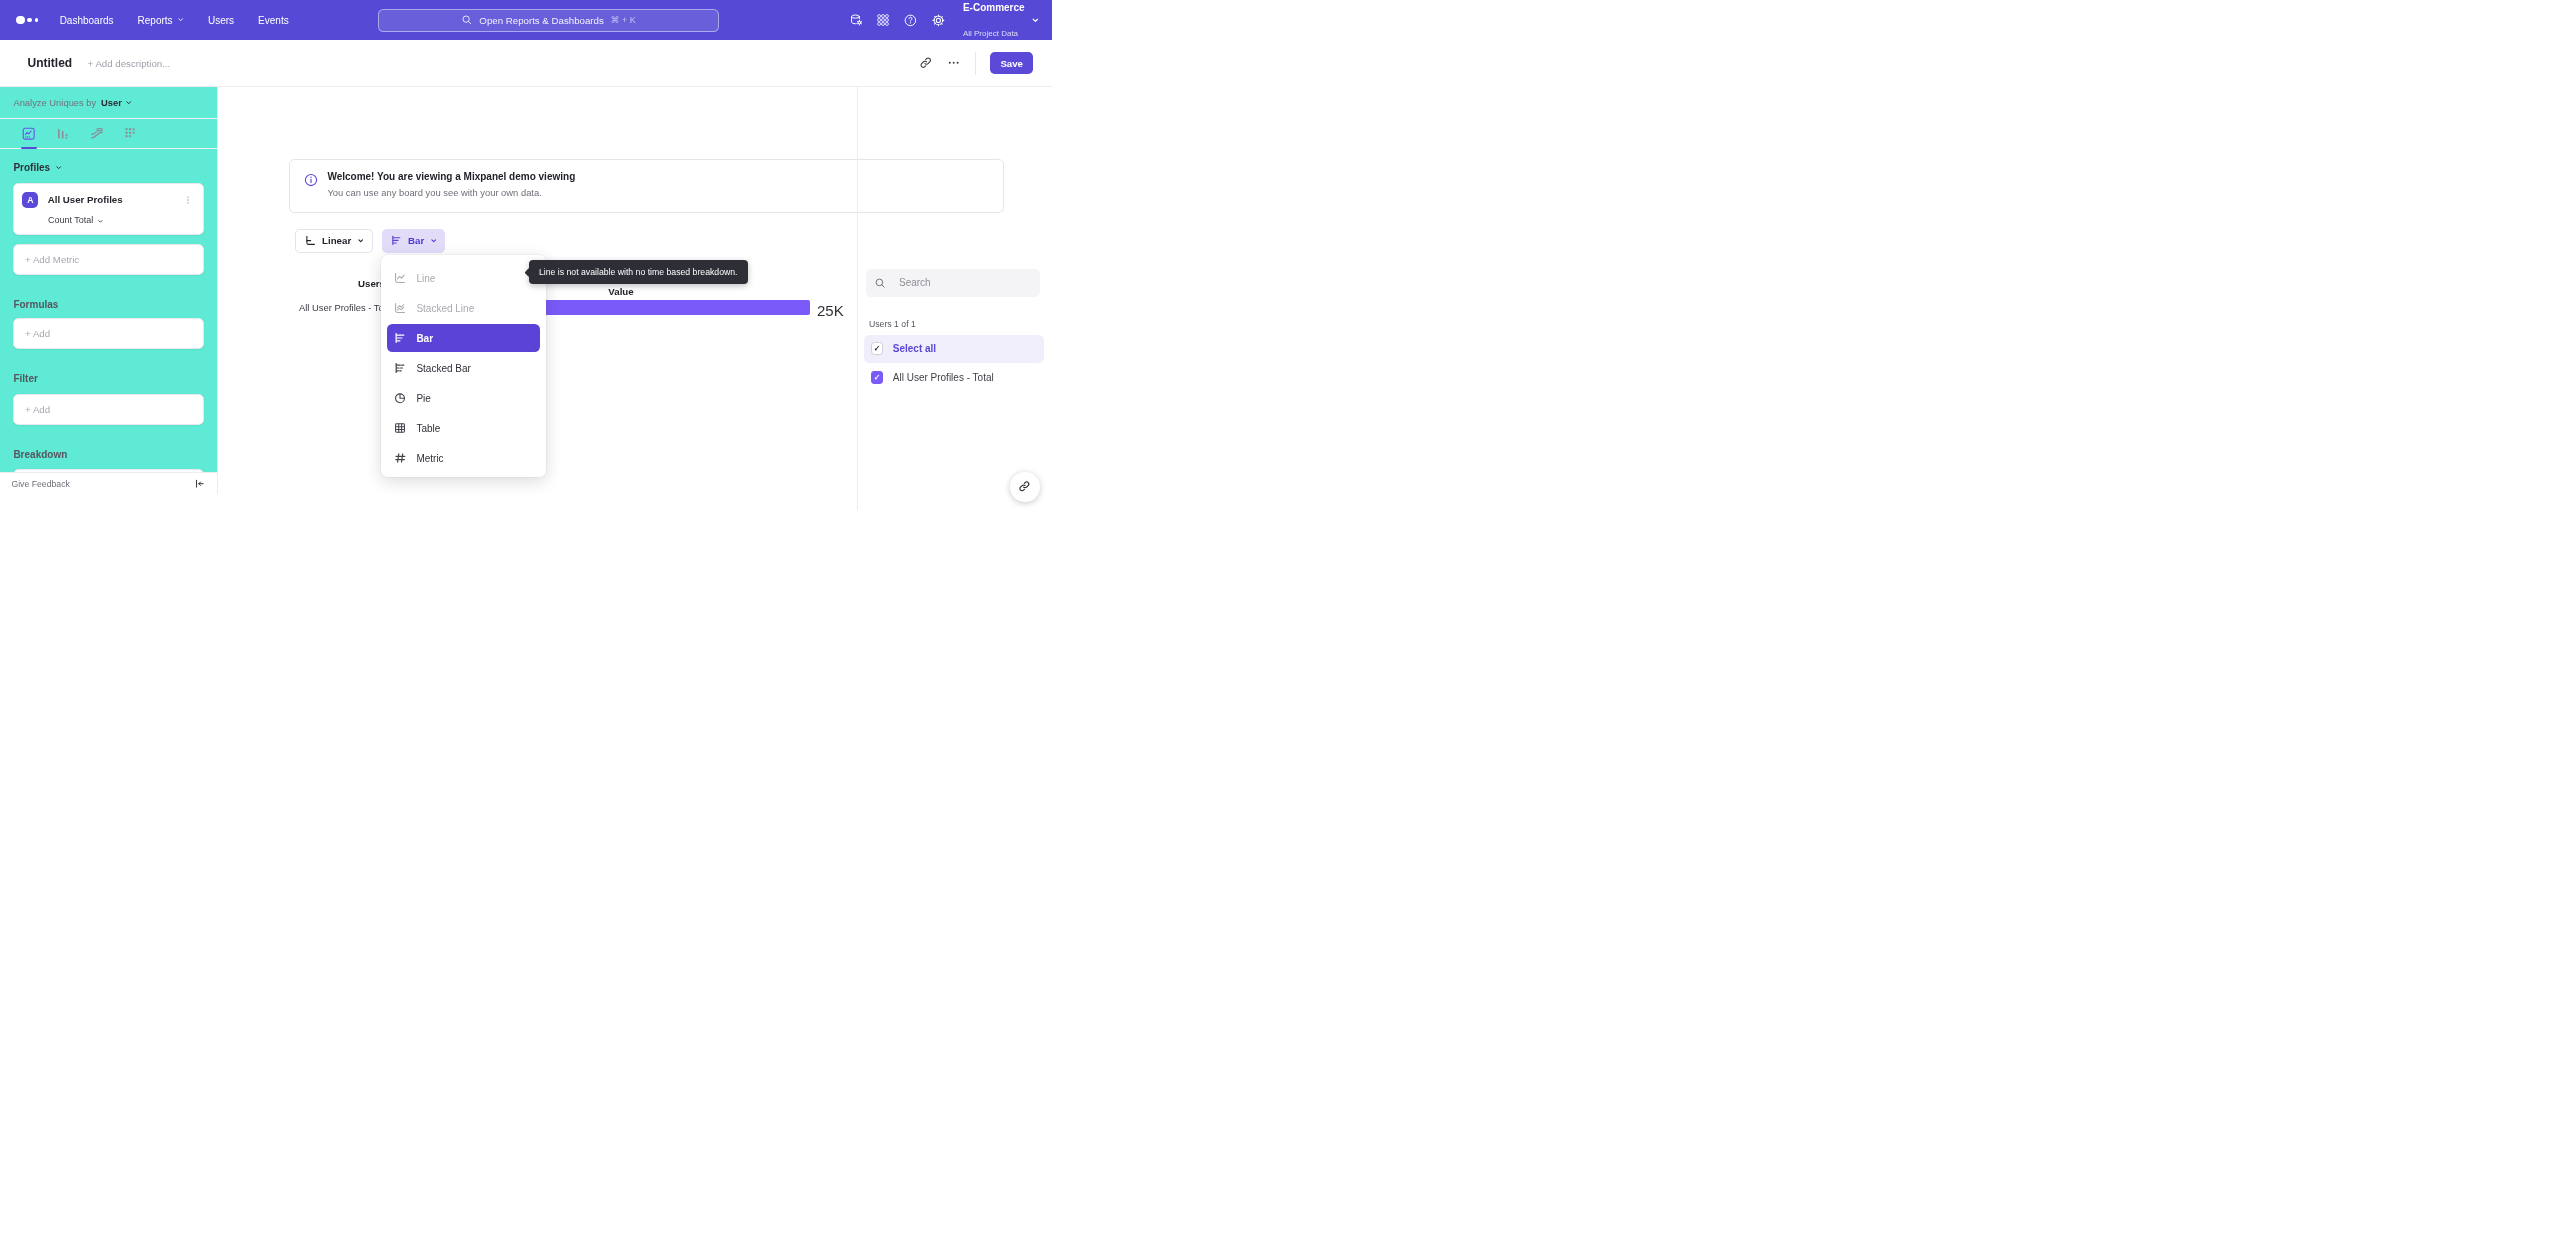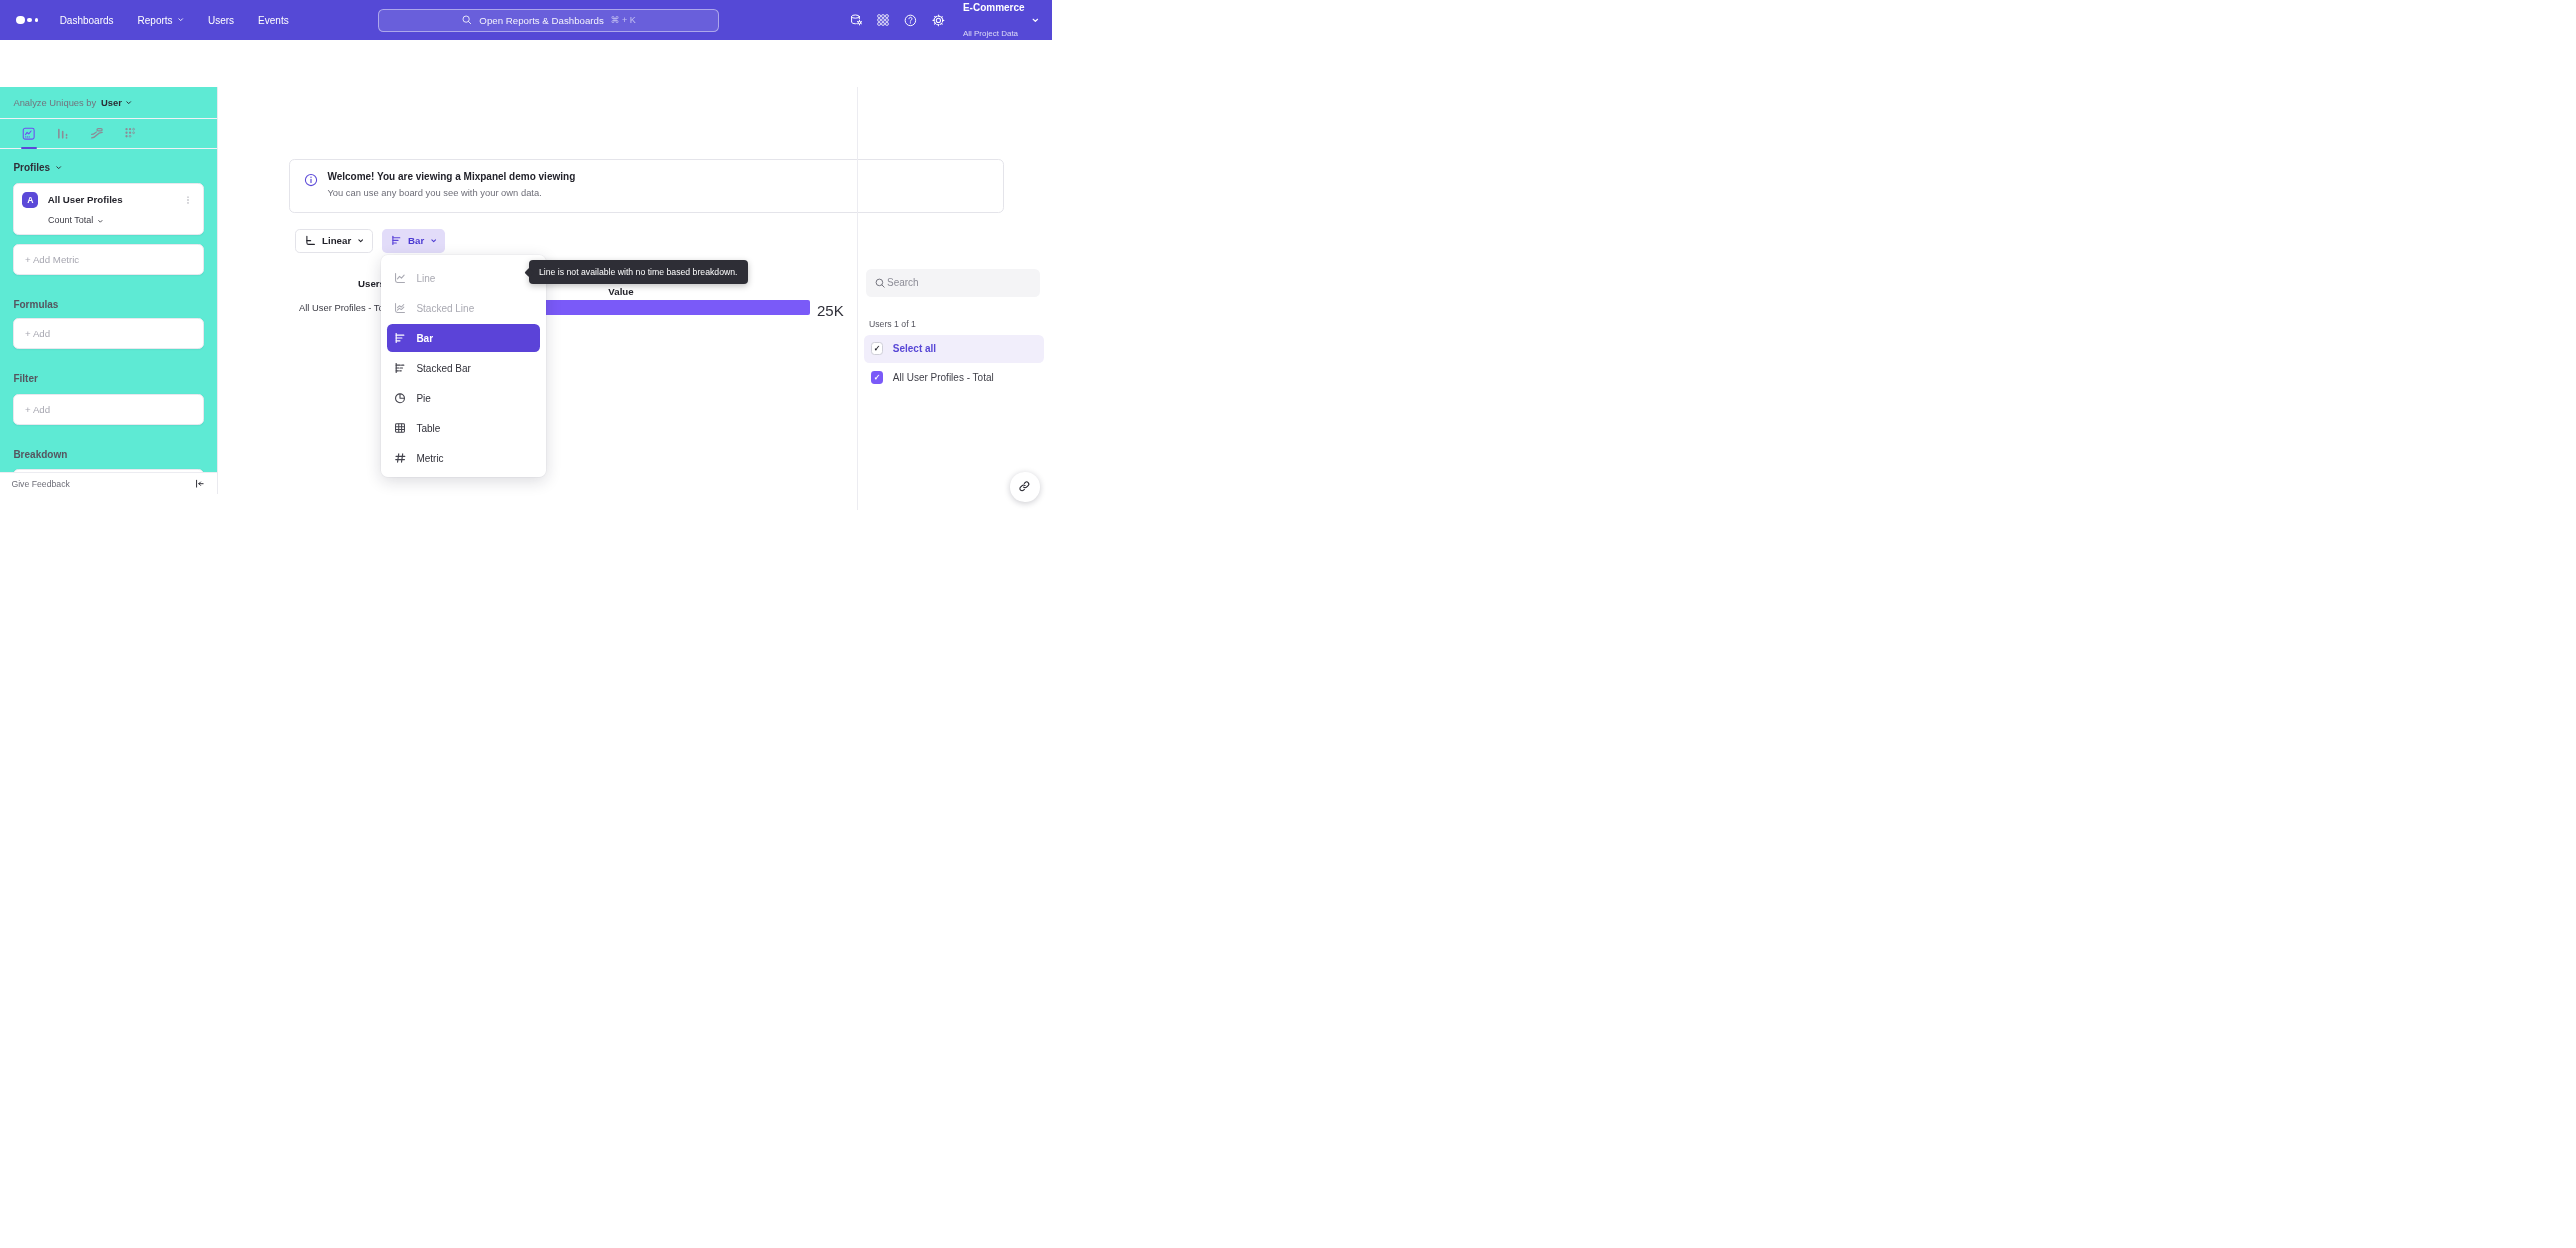--- a/index.html
+++ b/index.html
@@ -85,21 +85,21 @@
   .dd-item.disabled .dd-ic { color:#a9a9b2; }
   .dd-item.selected { height:27.5px; margin:1.3px 6px; padding-left:6px; border-radius:5.4px; background:#5b43d8; color:#fff; font-weight:700; }
   .dd-item.selected .dd-ic { color:#fff; }
 
   
   .tooltip { position:absolute; left:290px; top:173px; height:24px; background:#2e2e36; color:#fff; font-size:8.7px; border-radius:4px; display:flex; align-items:center; padding:0 10px; z-index:40; box-shadow:0 2px 6.7px rgba(0,0,0,.25); white-space:nowrap; }
   .tooltip::before { content:""; position:absolute; left:-3.4px; top:8.7px; width:6.7px; height:6.7px; background:#2e2e36; transform:rotate(45deg); border-radius:1.3px; }
 
   
   .vdivider { position:absolute; left:618px; top:0; bottom:0; width:0.7px; background:#ececf1; }
-  .rp-search { position:absolute; left:627px; top:182px; width:174px; height:27.5px; background:#f4f4f6; border-radius:5.4px; display:flex; align-items:center; padding:0 8px; gap:1px; color:#6f6f79; }
+  .rp-search { position:absolute; left:627px; top:182px; width:174px; height:27.5px; background:#f4f4f6; border-radius:5.4px; display:flex; align-items:center; padding:0 8px; gap:13px; color:#6f6f79; }
   .rp-search input { border:none; outline:none; background:transparent; font-size:10px; font-family:inherit; color:#2b2b33; width:100%; }
   .rp-search input::placeholder { color:#8d8d97; }
   .rp-count { position:absolute; left:630px; top:232px; font-size:8.7px; color:#55555f; }
   .rp-row { position:absolute; left:625px; width:180px; height:27.5px; border-radius:5.4px; display:flex; align-items:center; padding:0 6.7px; gap:9.4px; cursor:pointer; }
   .rp-selectall { top:248px; background:#f1eefb; color:#5847d6; font-weight:600; font-size:10px; }
   .rp-item { top:277px; color:#3f3f48; font-size:10px; }
   .cb { width:12.7px; height:12.7px; border-radius:3.4px; display:flex; align-items:center; justify-content:center; font-size:8px; font-weight:700; flex:none; }
   .cb.outline { background:#fff; border:1px solid #cfcfd8; color:#23232b; }
   .cb.filled { background:#7a5af8; color:#fff; }
 
@@ -190,20 +190,41 @@
         </div>
         <span>
             <svg width="8.7" height="8.7" viewBox="0 0 12 12">
               <path d="M3 4.5l3 3 3-3" fill="none" stroke="currentColor" stroke-width="1.6" stroke-linecap="round" stroke-linejoin="round"></path>
             </svg>
           </span>
       </div>
     </div>
   </div>
 
+  <div class="titlebar">
+    <div class="doc-title">Untitled</div>
+    <div class="doc-desc">+ Add description...</div>
+    <div class="tb-right">
+      <span class="tb-icon">
+          <svg width="13.4" height="13.4" viewBox="0 0 24 24" fill="none" stroke="currentColor" stroke-width="1.9" stroke-linecap="round">
+            <path d="M10.5 13.5a4 4 0 005.7 0l3-3a4 4 0 00-5.7-5.7l-1.6 1.6"></path>
+            <path d="M13.5 10.5a4 4 0 00-5.7 0l-3 3a4 4 0 005.7 5.7l1.6-1.6"></path>
+          </svg>
+        </span>
+      <span class="tb-icon">
+          <svg width="13.4" height="13.4" viewBox="0 0 24 24" fill="currentColor">
+            <circle cx="5" cy="12" r="1.7"></circle>
+            <circle cx="12" cy="12" r="1.7"></circle>
+            <circle cx="19" cy="12" r="1.7"></circle>
+          </svg>
+        </span>
+      <span class="tb-divider"></span>
+      <button class="save-btn">Save</button>
+    </div>
+  </div>
 
   <div class="sidebar">
     <div class="sb-scroll">
       <div class="analyze">
         <span>Analyze Uniques by</span>
         <b>
             <span>User</span>
           <span>
               <svg width="7.4" height="7.4" viewBox="0 0 12 12">
                 <path d="M3 4.5l3 3 3-3" fill="none" stroke="currentColor" stroke-width="1.6" stroke-linecap="round" stroke-linejoin="round"></path>

